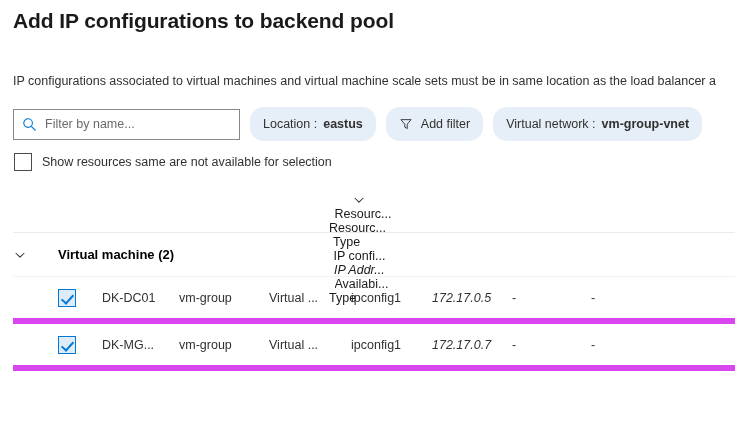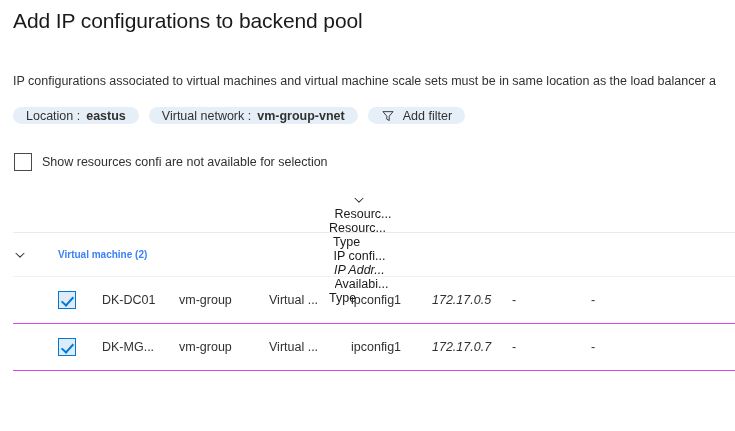--- a/index.html
+++ b/index.html
@@ -15,21 +15,21 @@
     color: #323130;
     overflow: hidden;
   }
 
   
   .page-title {
     position: absolute;
     left: 13px;
     top: 9px;
     font-size: 21px;
-    font-weight: normal;
+    font-weight: bold;
     color: #1b1a19;
     letter-spacing: -0.1px;
     white-space: nowrap;
   }
   .page-desc {
     position: absolute;
     left: 13px;
     top: 74px;
     font-size: 12.5px;
     color: #323130;
@@ -66,21 +66,21 @@
     font-family: "Liberation Sans", sans-serif;
     font-size: 12.5px;
     color: #323130;
     background: transparent;
     width: 100%;
     padding: 0;
   }
   .search-input::placeholder { color: #6b6b6b; }
 
   .pill {
-    height: 17px;
+    height: 34px;
     border-radius: 14px;
     background: #e6eff8;
     display: flex;
     align-items: center;
     padding: 0 13px;
     font-size: 12.5px;
     color: #323130;
     gap: 6px;
     flex: 0 0 auto;
     cursor: pointer;
@@ -154,69 +154,78 @@
   .c-avail  { width: 79px; }
   .c-tags   { width: 90px; }
 
   .grouprow {
     height: 44px;
     display: flex;
     align-items: center;
     border-bottom: 1px solid #f3f2f1;
   }
   .group-label {
-    font-size: 10px;
+    font-size: 13px;
     font-weight: bold;
-    color: #3b82f6;
+    color: #000000;
     white-space: nowrap;
   }
   .row {
     height: 47px;
     display: flex;
     align-items: center;
-    border-bottom: 1px solid #d946ef;
+    border-bottom: 6px solid #d946ef;
     font-size: 12.5px;
     color: #323130;
   }
   .row .c-name { padding-left: 2px; }
   .chev-icon { display: block; line-height: 0; cursor: pointer; }
 </style>
 </head>
 <body>
 
 <div class="page-title">Add IP configurations to backend pool</div>
 <div class="page-desc">IP configurations associated to virtual machines and virtual machine scale sets must be in same location as the load balancer a</div>
 
 <div class="filter-bar">
 
+  <div class="search-box">
+    <span class="search-icon">
+      <svg width="15" height="15" viewBox="0 0 16 16">
+        <circle cx="6.5" cy="6.5" r="4.6" fill="none" stroke="#0078d4" stroke-width="1.2"></circle>
+        <line x1="9.9" y1="9.9" x2="14.4" y2="14.4" stroke="#0078d4" stroke-width="1.2"></line>
+      </svg>
+    </span>
+    <input class="search-input" type="text" placeholder="Filter by name..." style="">
+  </div>
 
   <div class="pill">
     <span>Location :</span>
     <span class="pill-val">eastus</span>
-  </div>
-
-  <div class="pill">
-    <span>Virtual network :</span>
-    <span class="pill-val">vm-group-vnet</span>
   </div>
 
   <div class="pill">
     <span class="funnel-icon">
       <svg width="14" height="14" viewBox="0 0 16 16">
         <path d="M2.2 3 H13.8 L9.4 8.2 V13.2 L6.6 11.6 V8.2 Z" fill="none" stroke="#323130" stroke-width="1.05" stroke-linejoin="round"></path>
       </svg>
     </span>
     <span>Add filter</span>
   </div>
 
+  <div class="pill">
+    <span>Virtual network :</span>
+    <span class="pill-val">vm-group-vnet</span>
+  </div>
+
 </div>
 
 <div class="show-row">
   <div class="cb"></div>
-  <div class="show-label">Show resources confi are not available for selection</div>
+  <div class="show-label">Show resources same are not available for selection</div>
 </div>
 
 <div class="table">
 
   <div class="thead">
     <div class="col c-chev">
       <span class="chev-icon">
         <svg width="14" height="14" viewBox="0 0 16 16">
           <path d="M3.4 6 L8 10.4 L12.6 6" fill="none" stroke="#323130" stroke-width="1.15" stroke-linecap="round" stroke-linejoin="round"></path>
         </svg>

